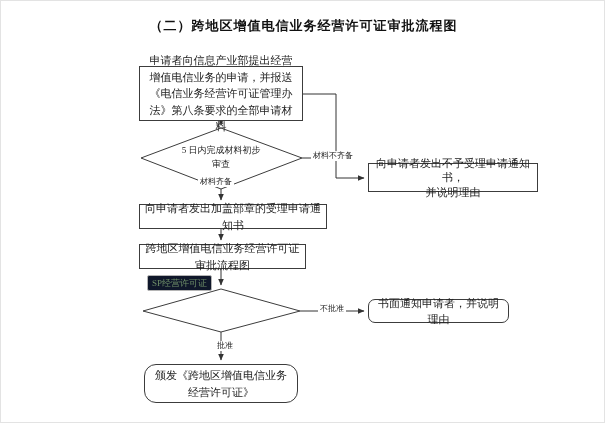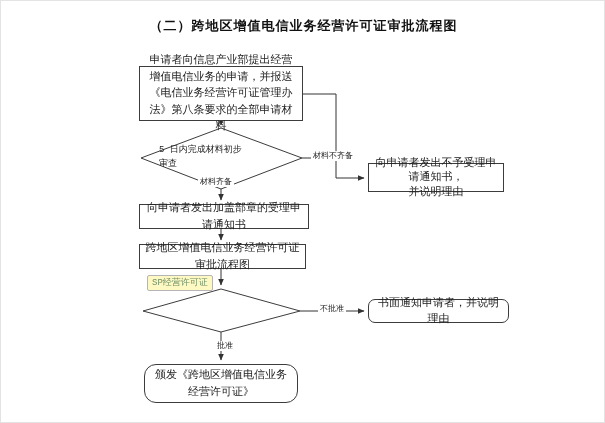--- a/index.html
+++ b/index.html
@@ -2,54 +2,54 @@
 <html><head>
 <meta charset="utf-8">
 <style>
   html,body{margin:0;padding:0;background:#ffffff;}
   #flowchart-canvas{
     position:relative;
     width:605px;height:423px;
     background:#ffffff;
     border:1px solid #e3e3e3;
     box-sizing:border-box;
-    font-family:Liberation Mono, monospace;
+    font-family:Liberation Serif, serif;
     color:#1a1a1a;
     overflow:hidden;
   }
   .title{
     position:absolute;left:0;top:16px;width:605px;
     text-align:center;font-size:13px;font-weight:bold;color:#111;
     letter-spacing:1px;
   }
   svg.layer{position:absolute;left:0;top:0;z-index:1;}
   .node{
     position:absolute;z-index:2;
     background:#ffffff;border:1px solid #3c3c3c;
     display:flex;align-items:center;justify-content:center;
     text-align:center;font-size:11px;line-height:1.5;color:#222;
     box-sizing:border-box;padding:2px 5px;
   }
   .rounded{border-radius:12px;}
   .diamond-text{
     position:absolute;z-index:2;background:transparent;
-    font-size:9px;line-height:1.5;color:#222;
+    text-align:center;font-size:9px;line-height:1.5;color:#222;
     white-space:pre-line;
   }
   .prewrap{white-space:pre-line;}
   .edge-label{
     position:absolute;z-index:2;background:#ffffff;
     font-size:8px;color:#222;line-height:1.2;padding:0 2px;
     white-space:nowrap;
   }
   .sp-tag{
     position:absolute;z-index:4;
     left:146px;top:274px;
     border:1px solid #b5b5b5;border-radius:2px;
-    background:#fef9c3;
+    background:#0f172a;
     font-size:9px;line-height:14px;padding:0 4px;
     color:#6f8f68;cursor:pointer;
   }
   .watermark{
     position:absolute;z-index:3;
     left:112px;top:352px;
     font-size:26px;font-weight:bold;font-style:italic;
     color:rgba(190,198,206,0.40);
     letter-spacing:3px;
     pointer-events:none;
@@ -89,26 +89,26 @@
     <span>申请者向信息产业部提出经营增值电信业务的申请，并报送《电信业务经营许可证管理办法》第八条要求的全部申请材料</span>
   </div>
 
   <div class="diamond-text" style="left:158px;top:143px;width:124px;">5 日内完成材料初步
 审查</div>
 
   <div class="edge-label" style="left:310px;top:150px;">材料不齐备</div>
 
   <div class="edge-label" style="left:197px;top:176px;">材料齐备</div>
 
-  <div class="node prewrap" style="left:367px;top:162px;width:136px;height:29px;line-height:1.3;">
+  <div class="node prewrap" style="left:367px;top:162px;width:170px;height:29px;line-height:1.3;">
     <span class="prewrap">向申请者发出不予受理申请通知书，
 并说明理由</span>
   </div>
 
-  <div class="node" style="left:138px;top:203px;width:170px;height:25px;">
+  <div class="node" style="left:138px;top:203px;width:188px;height:25px;">
     <span>向申请者发出加盖部章的受理申请通知书</span>
   </div>
 
   <div class="node" style="left:138px;top:243px;width:167px;height:25px;">
     <span>跨地区增值电信业务经营许可证审批流程图</span>
   </div>
 
   <div class="sp-tag">SP经营许可证</div>
 
 

